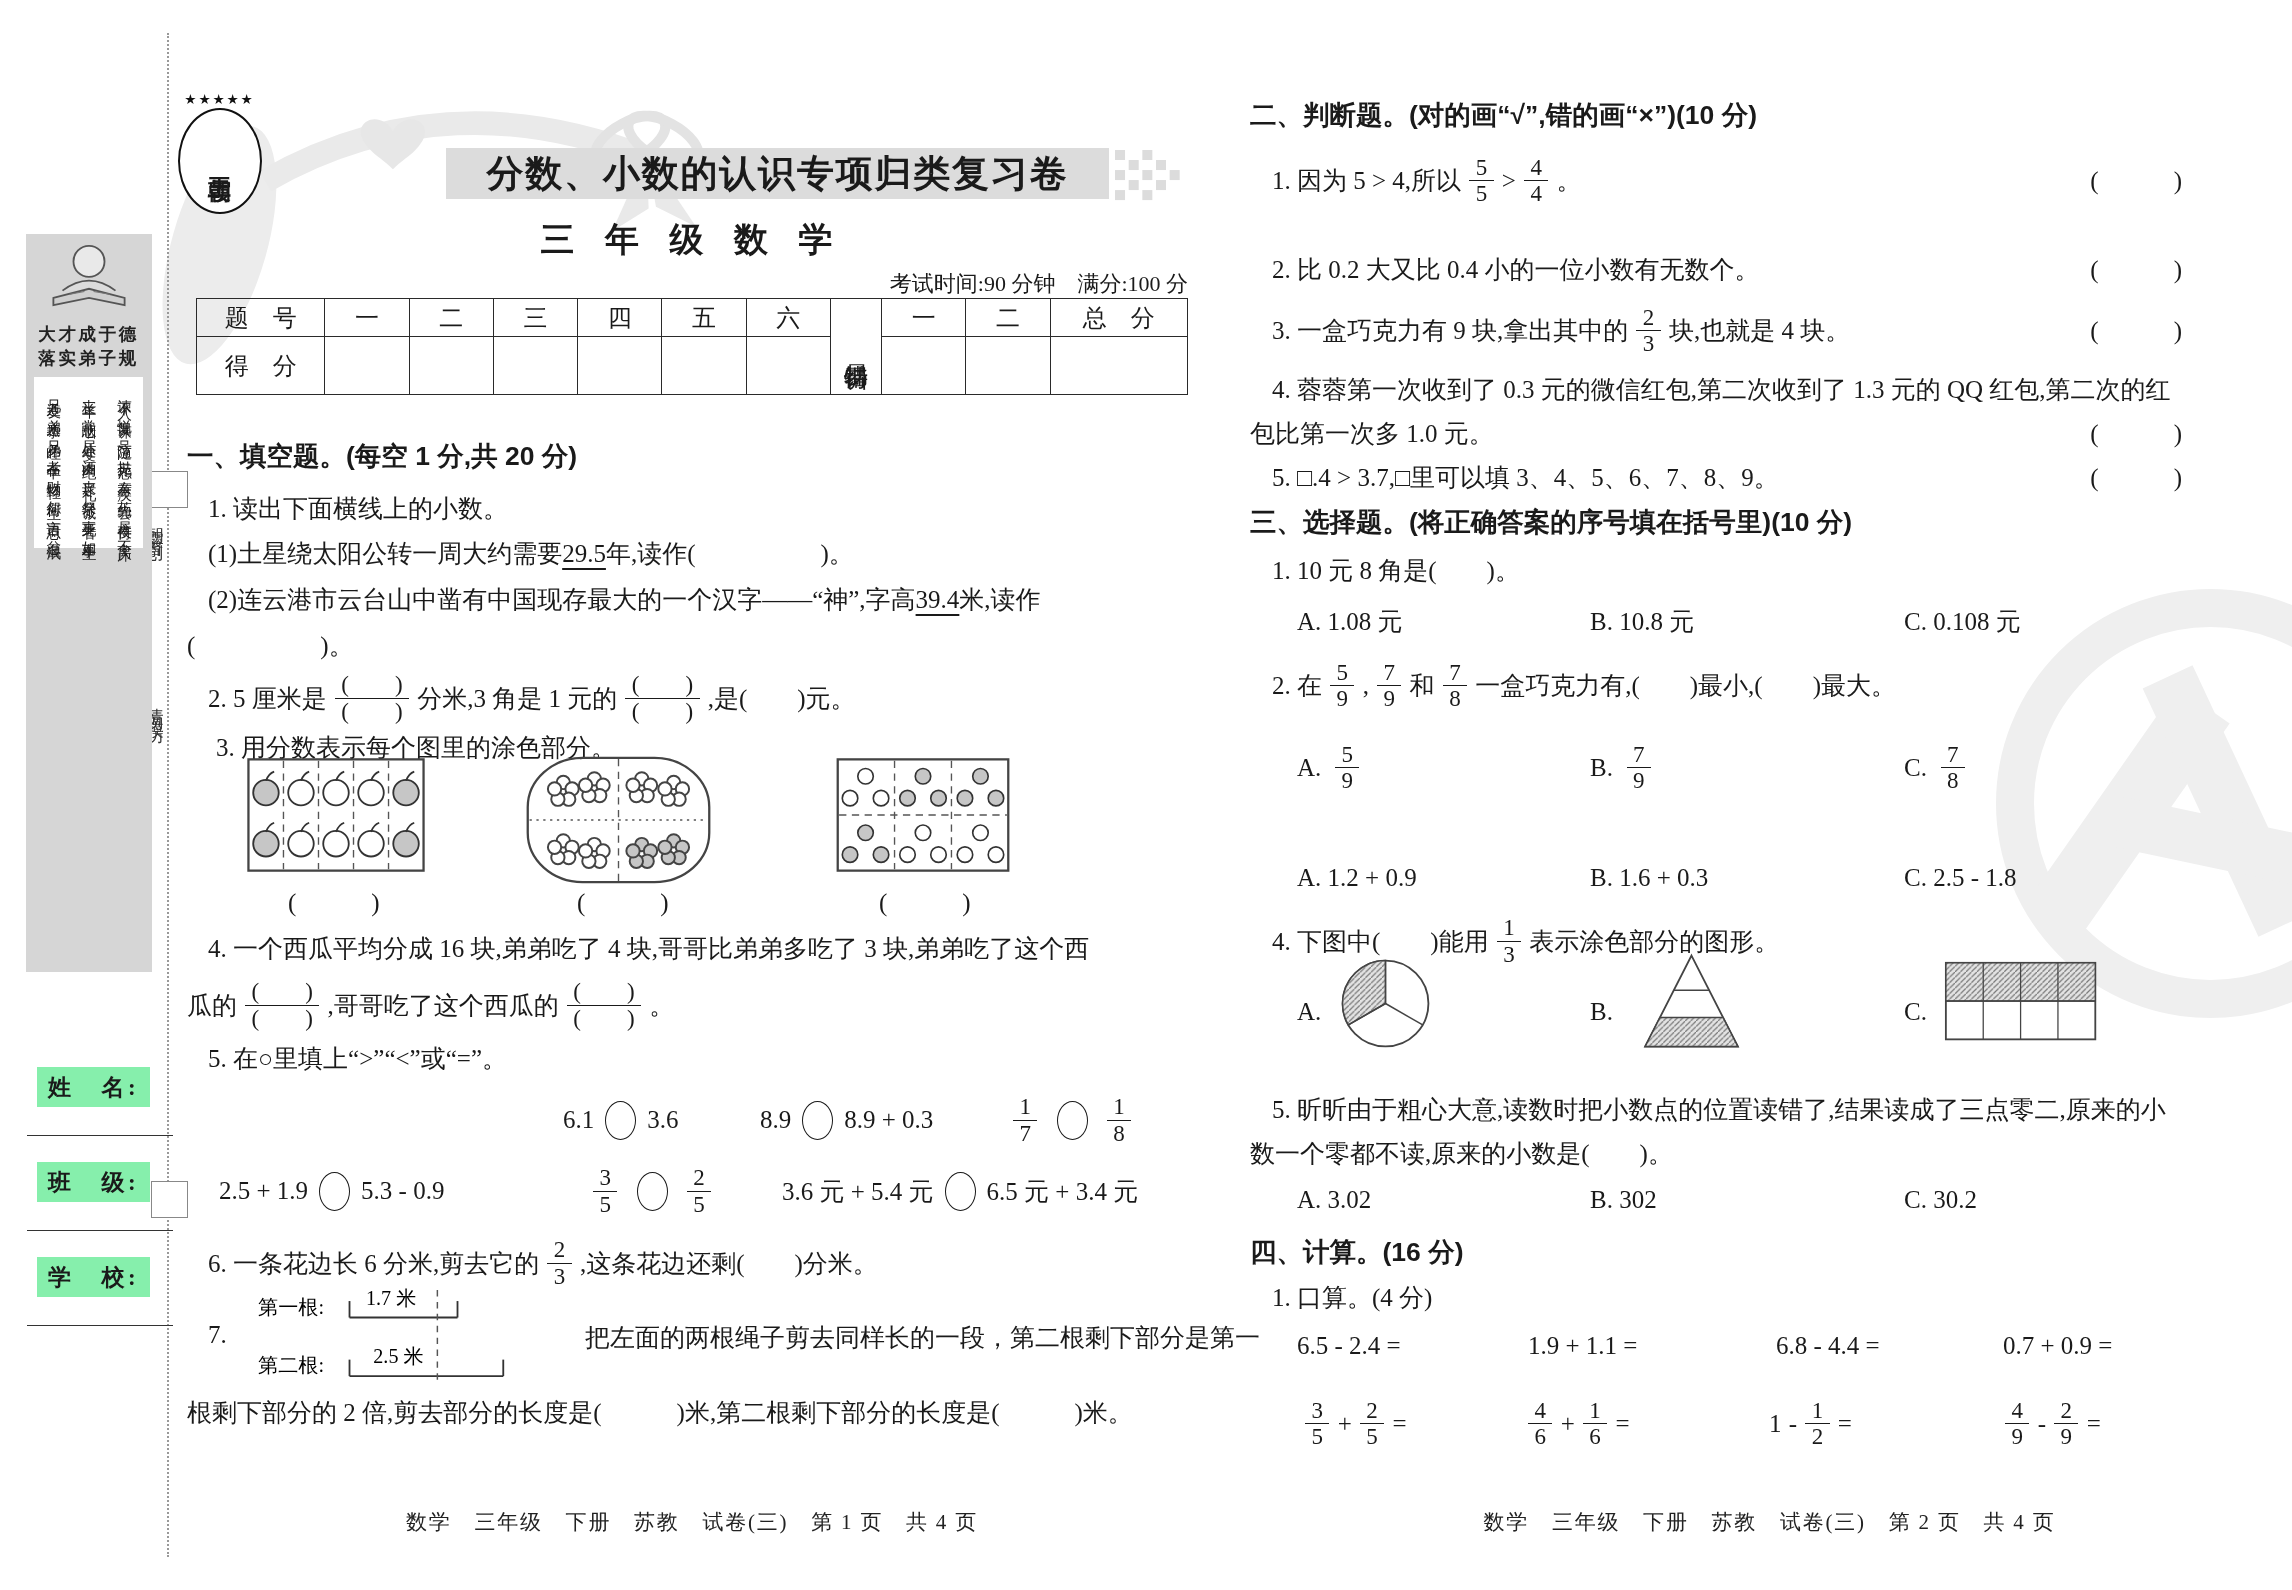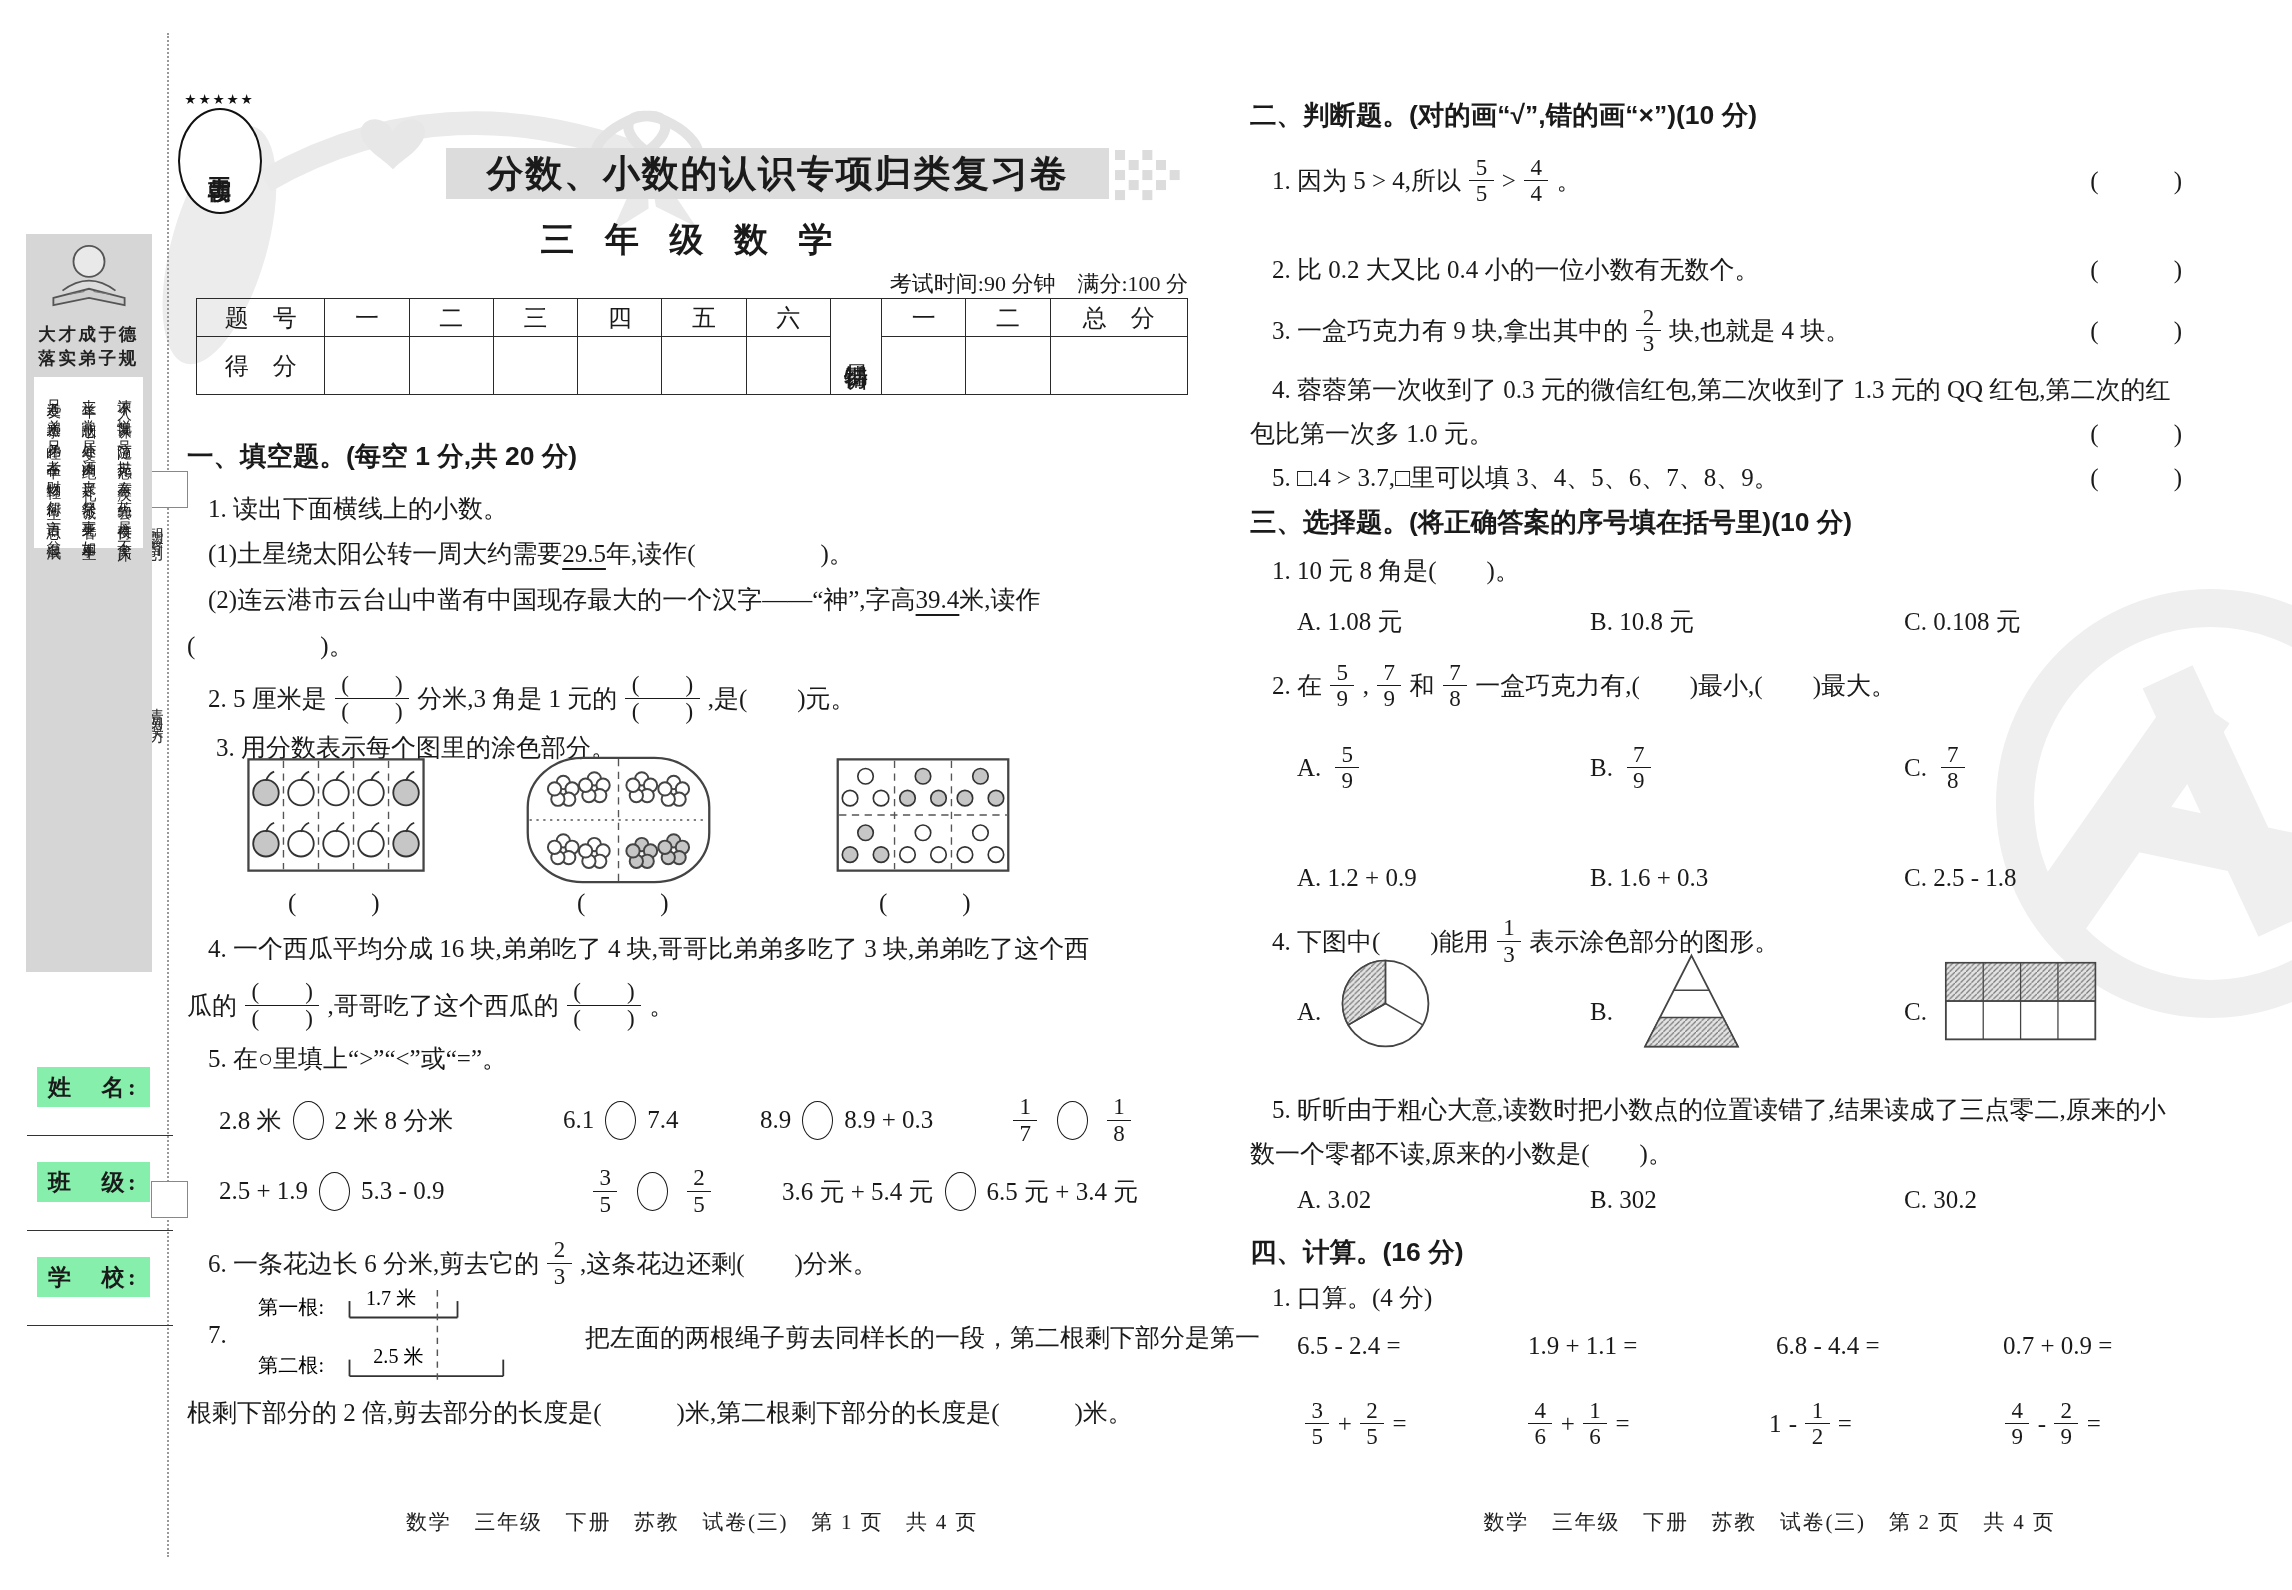--- a/index.html
+++ b/index.html
@@ -298,29 +298,24 @@
     <span>,哥哥吃了这个西瓜的</span>
     <span class="frac">
         <span class="n">(　　)</span>
         <span class="d">(　　)</span>
       </span>
     <span>。</span>
   </div>
 
   <div class="abs t" style="left:208px;top:1042px;">5. 在○里填上“&gt;”“&lt;”或“=”。</div>
 
-  <div class="abs t flexline" style="left:219px;top:1078px;height:84px;">
-    <span>2.8 米</span>
-      <span class="cmp"></span>
-      <span>2 米 8 分米</span>
-  </div>
   <div class="abs t flexline" style="left:563px;top:1078px;height:84px;">
     <span>6.1</span>
       <span class="cmp"></span>
-      <span>7.4</span>
+      <span>3.6</span>
   </div>
   <div class="abs t flexline" style="left:760px;top:1078px;height:84px;">
     <span>8.9</span>
       <span class="cmp"></span>
       <span>8.9 + 0.3</span>
   </div>
   <div class="abs t flexline" style="left:1005px;top:1078px;height:84px;">
     <span class="frac">
         <span class="n">1</span>
         <span class="d">7</span>

